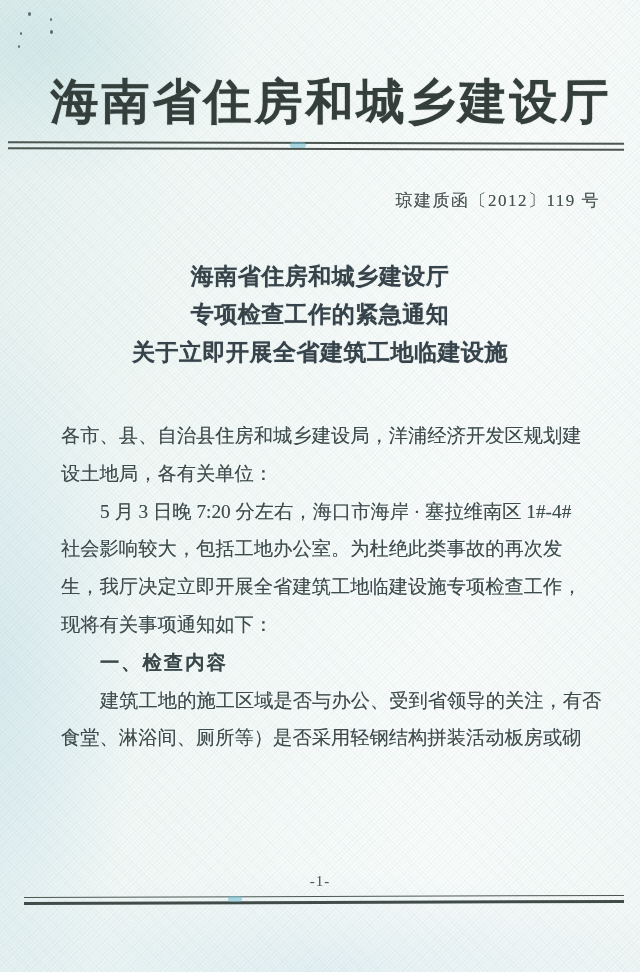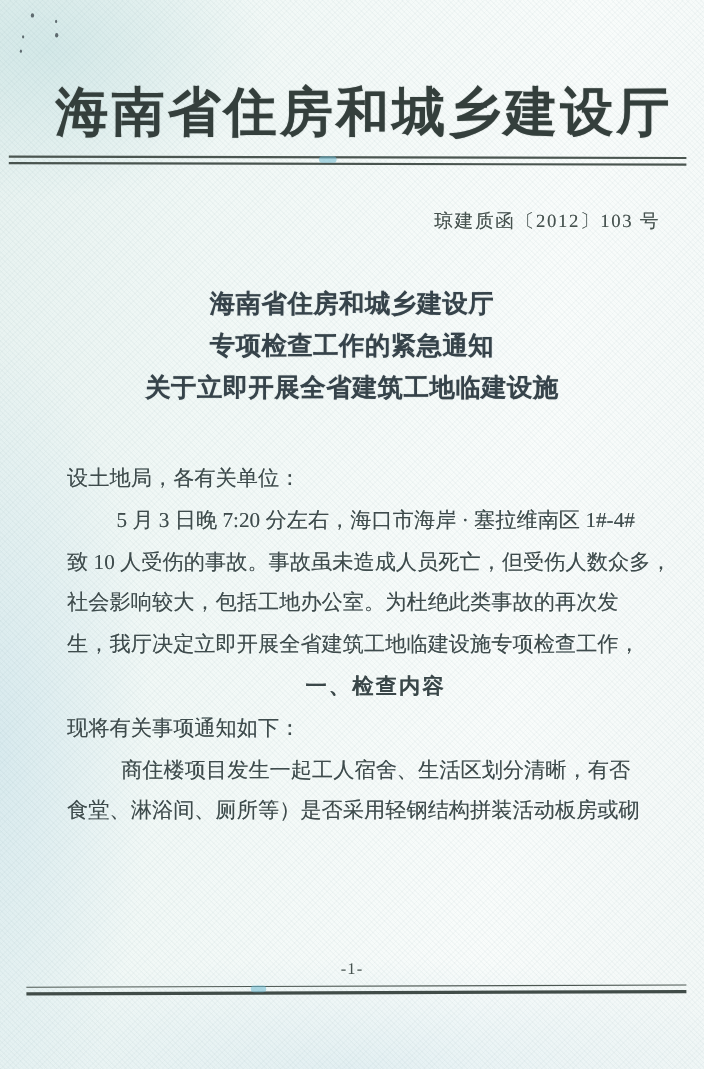--- a/index.html
+++ b/index.html
@@ -88,21 +88,21 @@
     position: absolute;
     top: 417px;
     left: 61px;
     width: 522px;
     font-size: 19.3px;
     line-height: 37.8px;
     color: #3e4b4c;
     text-shadow: 0 0 0.6px rgba(62,75,76,0.45);
   }
   .body-line { white-space: nowrap; }
-  .indent { padding-left: 39px; text-align: center; }
+  .indent { padding-left: 39px; }
   .heading {
     font-family: "Liberation Sans", "DejaVu Sans", sans-serif;
     font-weight: 700;
     letter-spacing: 2px;
     color: #3a4749;
   }
   .page-num {
     position: absolute;
     top: 873px;
     left: 0;
@@ -144,37 +144,37 @@
   <span class="speck s2"></span>
   <span class="speck s3"></span>
   <span class="speck s4"></span>
   <span class="speck s5"></span>
 
   <div class="letterhead">海南省住房和城乡建设厅</div>
 
   <div class="header-rule"></div>
   <div class="rule-smudge smudge-header"></div>
 
-  <div class="doc-number">琼建质函〔2012〕103 号</div>
+  <div class="doc-number">琼建质函〔2012〕119 号</div>
 
   <div class="title-block">
     <div>海南省住房和城乡建设厅</div>
     <div>专项检查工作的紧急通知</div>
     <div>关于立即开展全省建筑工地临建设施</div>
   </div>
 
   <div class="body-text">
+    <div class="body-line">各市、县、自治县住房和城乡建设局，洋浦经济开发区规划建</div>
     <div class="body-line">设土地局，各有关单位：</div>
     <div class="body-line indent">5 月 3 日晚 7:20 分左右，海口市海岸 · 塞拉维南区 1#-4#</div>
-    <div class="body-line">致 10 人受伤的事故。事故虽未造成人员死亡，但受伤人数众多，</div>
     <div class="body-line">社会影响较大，包括工地办公室。为杜绝此类事故的再次发</div>
     <div class="body-line">生，我厅决定立即开展全省建筑工地临建设施专项检查工作，</div>
+    <div class="body-line">现将有关事项通知如下：</div>
     <div class="body-line indent heading">一、检查内容</div>
-    <div class="body-line">现将有关事项通知如下：</div>
-    <div class="body-line indent">商住楼项目发生一起工人宿舍、生活区划分清晰，有否</div>
+    <div class="body-line indent">建筑工地的施工区域是否与办公、受到省领导的关注，有否</div>
     <div class="body-line">食堂、淋浴间、厕所等）是否采用轻钢结构拼装活动板房或砌</div>
   </div>
 
   <div class="page-num">-1-</div>
 
   <div class="footer-rule"></div>
   <div class="rule-smudge smudge-footer"></div>
 </div>
 
 </body></html>

